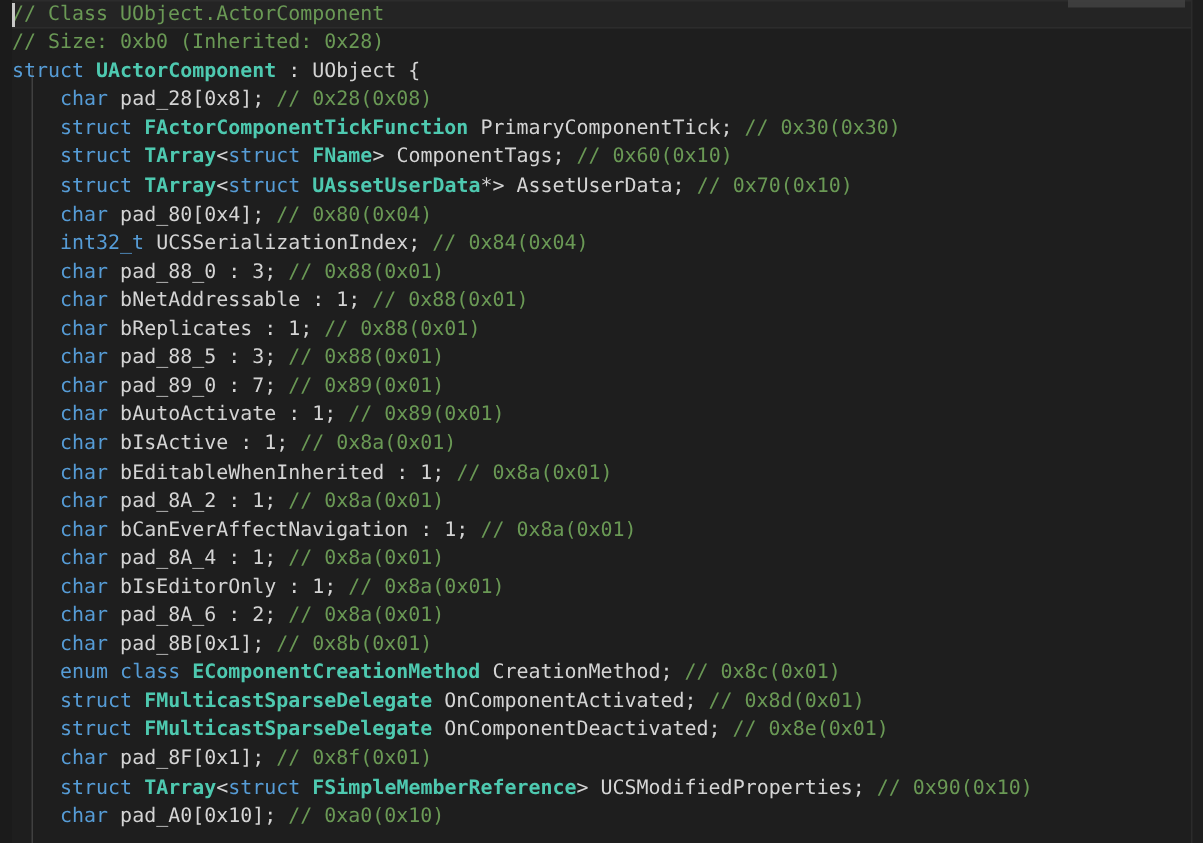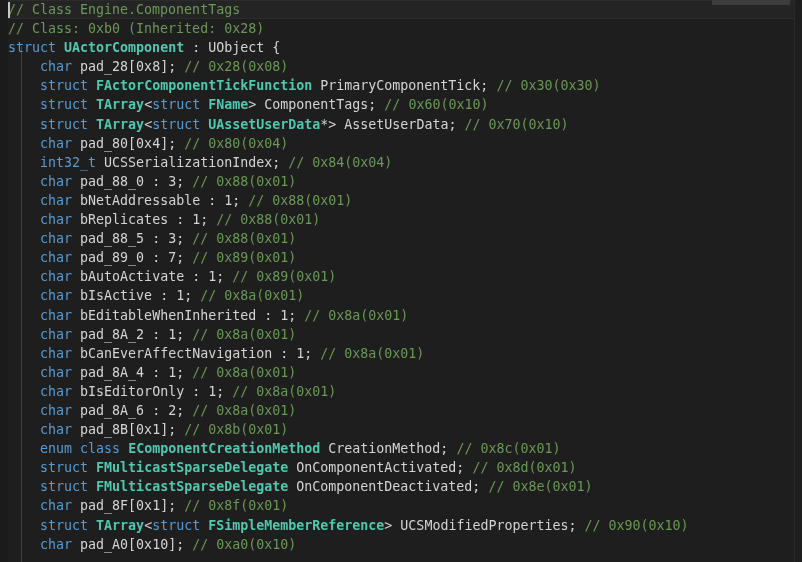--- a/index.html
+++ b/index.html
@@ -117,22 +117,22 @@
 </head>
 <body>
 
 <div id="editor" style="background: rgb(30, 30, 30);">
 
   <div id="gutter" style="background: rgb(27, 27, 27);"></div>
 
   <div id="indent-guide" style="background: rgb(64, 64, 64);"></div>
 
   <div id="code">
-      <div class="line active" style="background: rgb(36, 36, 36);"><span class="caret" style="background: rgb(200, 200, 200);"></span><span class="c" style="color: rgb(106, 153, 85);">// Class Engine.ComponentTags</span></div>
-      <div class="line"><span class="c" style="color: rgb(106, 153, 85);">// Class: 0xb0 (Inherited: 0x28)</span></div>
+      <div class="line active" style="background: rgb(36, 36, 36);"><span class="caret" style="background: rgb(200, 200, 200);"></span><span class="c" style="color: rgb(106, 153, 85);">// Class UObject.ActorComponent</span></div>
+      <div class="line"><span class="c" style="color: rgb(106, 153, 85);">// Size: 0xb0 (Inherited: 0x28)</span></div>
       <div class="line"><span class="kw" style="color: rgb(86, 156, 214);">struct</span><span class="id" style="color: rgb(212, 212, 212);"> </span><span class="ty" style="color: rgb(78, 201, 176);">UActorComponent</span><span class="pn" style="color: rgb(212, 212, 212);"> : </span><span class="id" style="color: rgb(212, 212, 212);">UObject</span><span class="pn" style="color: rgb(212, 212, 212);"> {</span></div>
       <div class="line"><span class="id" style="color: rgb(212, 212, 212);">    </span><span class="kw" style="color: rgb(86, 156, 214);">char</span><span class="id" style="color: rgb(212, 212, 212);"> </span><span class="id" style="color: rgb(212, 212, 212);">pad_28[0x8];</span><span class="id" style="color: rgb(212, 212, 212);"> </span><span class="c" style="color: rgb(106, 153, 85);">// 0x28(0x08)</span></div>
       <div class="line"><span class="id" style="color: rgb(212, 212, 212);">    </span><span class="kw" style="color: rgb(86, 156, 214);">struct</span><span class="id" style="color: rgb(212, 212, 212);"> </span><span class="ty" style="color: rgb(78, 201, 176);">FActorComponentTickFunction</span><span class="id" style="color: rgb(212, 212, 212);"> PrimaryComponentTick;</span><span class="id" style="color: rgb(212, 212, 212);"> </span><span class="c" style="color: rgb(106, 153, 85);">// 0x30(0x30)</span></div>
       <div class="line"><span class="id" style="color: rgb(212, 212, 212);">    </span><span class="kw" style="color: rgb(86, 156, 214);">struct</span><span class="id" style="color: rgb(212, 212, 212);"> </span><span class="ty" style="color: rgb(78, 201, 176);">TArray</span><span class="pn" style="color: rgb(212, 212, 212);">&lt;</span><span class="kw" style="color: rgb(86, 156, 214);">struct</span><span class="id" style="color: rgb(212, 212, 212);"> </span><span class="ty" style="color: rgb(78, 201, 176);">FName</span><span class="pn" style="color: rgb(212, 212, 212);">&gt; </span><span class="id" style="color: rgb(212, 212, 212);">ComponentTags;</span><span class="id" style="color: rgb(212, 212, 212);"> </span><span class="c" style="color: rgb(106, 153, 85);">// 0x60(0x10)</span></div>
       <div class="line"><span class="id" style="color: rgb(212, 212, 212);">    </span><span class="kw" style="color: rgb(86, 156, 214);">struct</span><span class="id" style="color: rgb(212, 212, 212);"> </span><span class="ty" style="color: rgb(78, 201, 176);">TArray</span><span class="pn" style="color: rgb(212, 212, 212);">&lt;</span><span class="kw" style="color: rgb(86, 156, 214);">struct</span><span class="id" style="color: rgb(212, 212, 212);"> </span><span class="ty" style="color: rgb(78, 201, 176);">UAssetUserData</span><span class="pn" style="color: rgb(212, 212, 212);">*&gt; </span><span class="id" style="color: rgb(212, 212, 212);">AssetUserData;</span><span class="id" style="color: rgb(212, 212, 212);"> </span><span class="c" style="color: rgb(106, 153, 85);">// 0x70(0x10)</span></div>
       <div class="line"><span class="id" style="color: rgb(212, 212, 212);">    </span><span class="kw" style="color: rgb(86, 156, 214);">char</span><span class="id" style="color: rgb(212, 212, 212);"> </span><span class="id" style="color: rgb(212, 212, 212);">pad_80[0x4];</span><span class="id" style="color: rgb(212, 212, 212);"> </span><span class="c" style="color: rgb(106, 153, 85);">// 0x80(0x04)</span></div>
       <div class="line"><span class="id" style="color: rgb(212, 212, 212);">    </span><span class="kw" style="color: rgb(86, 156, 214);">int32_t</span><span class="id" style="color: rgb(212, 212, 212);"> </span><span class="id" style="color: rgb(212, 212, 212);">UCSSerializationIndex;</span><span class="id" style="color: rgb(212, 212, 212);"> </span><span class="c" style="color: rgb(106, 153, 85);">// 0x84(0x04)</span></div>
       <div class="line"><span class="id" style="color: rgb(212, 212, 212);">    </span><span class="kw" style="color: rgb(86, 156, 214);">char</span><span class="id" style="color: rgb(212, 212, 212);"> </span><span class="id" style="color: rgb(212, 212, 212);">pad_88_0 : 3;</span><span class="id" style="color: rgb(212, 212, 212);"> </span><span class="c" style="color: rgb(106, 153, 85);">// 0x88(0x01)</span></div>
       <div class="line"><span class="id" style="color: rgb(212, 212, 212);">    </span><span class="kw" style="color: rgb(86, 156, 214);">char</span><span class="id" style="color: rgb(212, 212, 212);"> </span><span class="id" style="color: rgb(212, 212, 212);">bNetAddressable : 1;</span><span class="id" style="color: rgb(212, 212, 212);"> </span><span class="c" style="color: rgb(106, 153, 85);">// 0x88(0x01)</span></div>
       <div class="line"><span class="id" style="color: rgb(212, 212, 212);">    </span><span class="kw" style="color: rgb(86, 156, 214);">char</span><span class="id" style="color: rgb(212, 212, 212);"> </span><span class="id" style="color: rgb(212, 212, 212);">bReplicates : 1;</span><span class="id" style="color: rgb(212, 212, 212);"> </span><span class="c" style="color: rgb(106, 153, 85);">// 0x88(0x01)</span></div>

